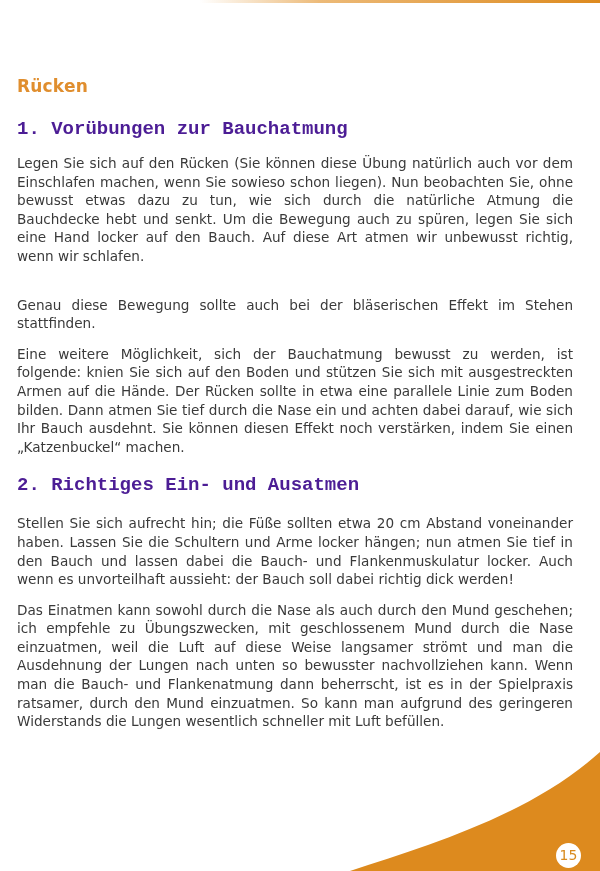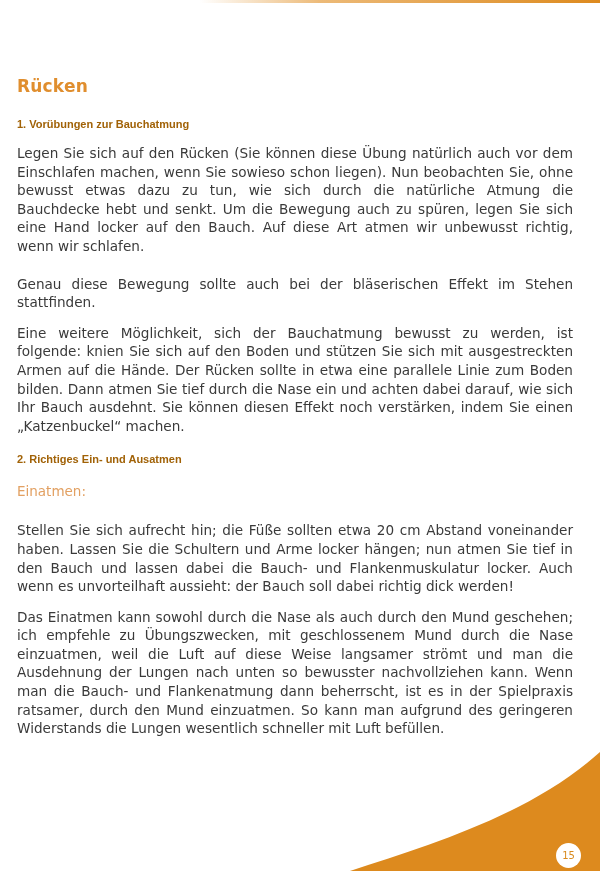--- a/index.html
+++ b/index.html
@@ -15,53 +15,52 @@
   }
   .swoosh { position: absolute; left: 0; top: 0; width: 600px; height: 871px; pointer-events: none; }
   .content {
     position: absolute; left: 17px; top: 76px; width: 556px;
   }
   h1 {
     margin: 0 0 22px 0; font-size: 17px; font-weight: bold; color: #e08e2e;
     font-family: "DejaVu Sans", sans-serif; letter-spacing: 0.2px;
   }
   h2 {
-    margin: 0 0 14px 0; font-size: 11px; font-weight: bold; color: #a16207;
-    font-family: Liberation Sans, sans-serif;
+    margin: 0 0 14px 0; font-size: 19px; font-weight: bold; color: #4c1d95;
+    font-family: Liberation Mono, monospace;
   }
   .sub {
     margin: 0 0 22px 0; font-size: 13.5px; color: #e2a062; font-weight: normal;
   }
   p {
     margin: 0 0 12px 0; font-size: 13.6px; line-height: 18.6px; text-align: justify;
     color: #3a3a3a;
   }
-  p.gap { margin-bottom: 19px; }
+  p.gap { margin-bottom: 30px; }
   .page-num {
     position: absolute; left: 556px; top: 843px; width: 25px; height: 25px;
     border-radius: 50%; background: #ffffff; color: #d98b1f;
-    font-size: 10px; line-height: 25px; text-align: center;
+    font-size: 14px; line-height: 25px; text-align: center;
   }
 </style>
 </head>
 <body>
 
 <div class="top-bar"></div>
 
 <svg class="swoosh" viewBox="0 0 600 871" xmlns="http://www.w3.org/2000/svg">
   <path d="M 350 871 C 430 845, 530 815, 600 752 L 600 871 Z" fill="#dd8a1e"></path>
 </svg>
 
 <div class="content">
   <h1>Rücken</h1>
 
   <h2>1. Vorübungen zur Bauchatmung</h2>
   <p class="gap">Legen Sie sich auf den Rücken (Sie können diese Übung natürlich auch vor dem Einschlafen machen, wenn Sie sowieso schon liegen). Nun beobachten Sie, ohne bewusst etwas dazu zu tun, wie sich durch die natürliche Atmung die Bauchdecke hebt und senkt. Um die Bewegung auch zu spüren, legen Sie sich eine Hand locker auf den Bauch. Auf diese Art atmen wir unbewusst richtig, wenn wir schlafen.</p>
   <p>Genau diese Bewegung sollte auch bei der bläserischen Effekt im Stehen stattfinden.</p>
   <p>Eine weitere Möglichkeit, sich der Bauchatmung bewusst zu werden, ist folgende: knien Sie sich auf den Boden und stützen Sie sich mit ausgestreckten Armen auf die Hände. Der Rücken sollte in etwa eine parallele Linie zum Boden bilden. Dann atmen Sie tief durch die Nase ein und achten dabei darauf, wie sich Ihr Bauch ausdehnt. Sie können diesen Effekt noch verstärken, indem Sie einen „Katzenbuckel“ machen.</p>
 
   <h2 style="margin-top:18px;margin-bottom:18px;">2. Richtiges Ein- und Ausatmen</h2>
-  <div class="sub">Einatmen:</div>
   <p>Stellen Sie sich aufrecht hin; die Füße sollten etwa 20 cm Abstand voneinander haben. Lassen Sie die Schultern und Arme locker hängen; nun atmen Sie tief in den Bauch und lassen dabei die Bauch- und Flankenmuskulatur locker. Auch wenn es unvorteilhaft aussieht: der Bauch soll dabei richtig dick werden!</p>
   <p>Das Einatmen kann sowohl durch die Nase als auch durch den Mund geschehen; ich empfehle zu Übungszwecken, mit geschlossenem Mund durch die Nase einzuatmen, weil die Luft auf diese Weise langsamer strömt und man die Ausdehnung der Lungen nach unten so bewusster nachvollziehen kann. Wenn man die Bauch- und Flankenatmung dann beherrscht, ist es in der Spielpraxis ratsamer, durch den Mund einzuatmen. So kann man aufgrund des geringeren Widerstands die Lungen wesentlich schneller mit Luft befüllen.</p>
 </div>
 
 <div class="page-num">15</div>
 
 </body></html>

